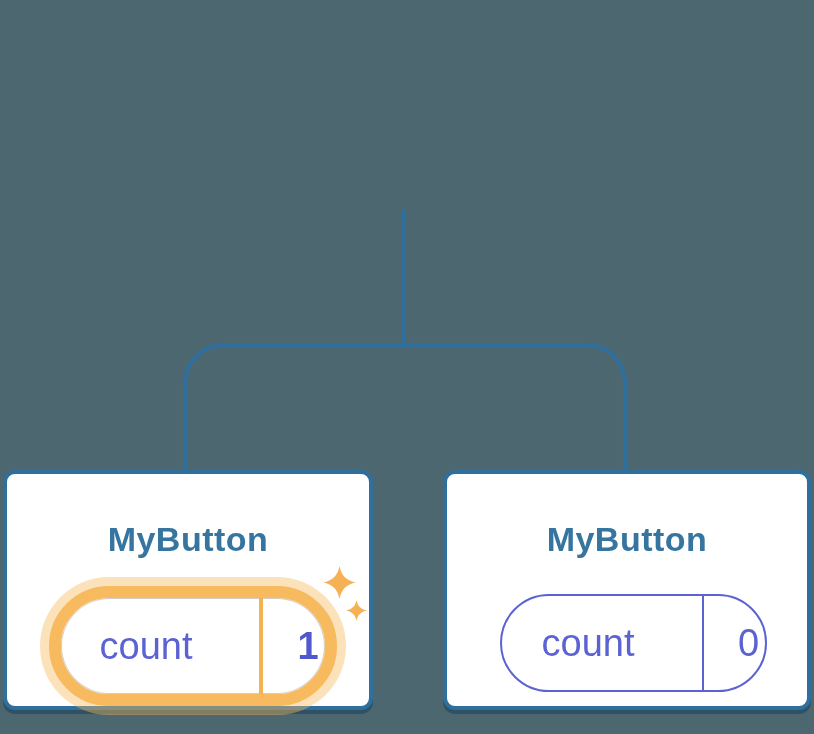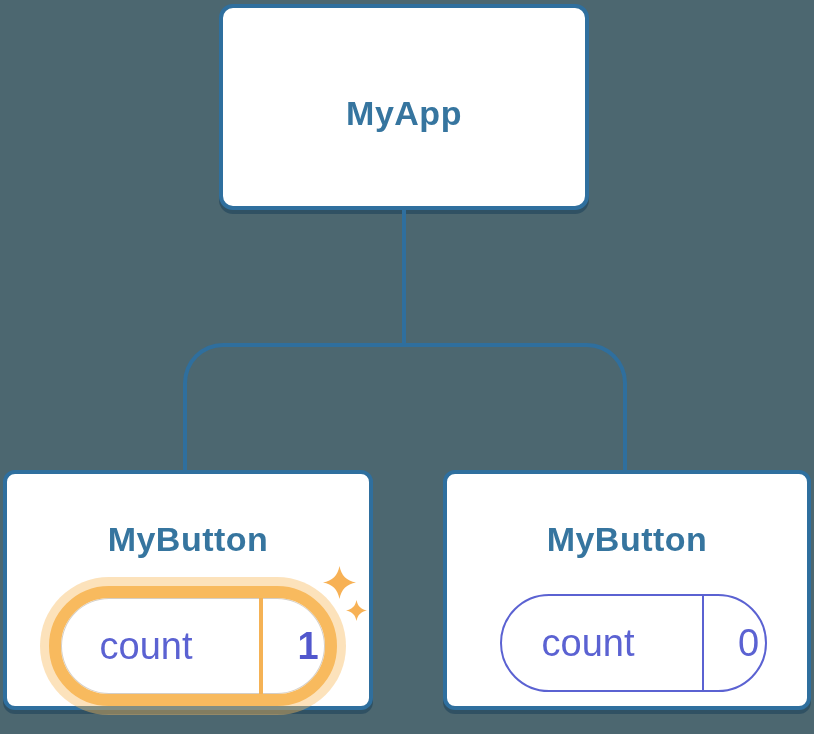--- a/index.html
+++ b/index.html
@@ -116,23 +116,20 @@
   
   .sparkle { position: absolute; }
   .sparkle-large { left: 316px; top: 92px; width: 33px; height: 33px; }
   .sparkle-small { left: 339px; top: 126px; width: 21px; height: 21px; }
 </style>
 </head>
 <body>
 
 <div class="stage">
 
-  <div class="node node-root">
-    <div class="node-title">MyApp</div>
-  </div>
 
   <div class="edge-trunk"></div>
   <div class="edge-branch"></div>
 
   <div class="node node-child node-left">
     <div class="node-title child-title">MyButton</div>
 
     <div class="pill pill-highlight">
       <div class="pill-cell cell-key">count</div>
       <div class="pill-divider divider-orange"></div>

